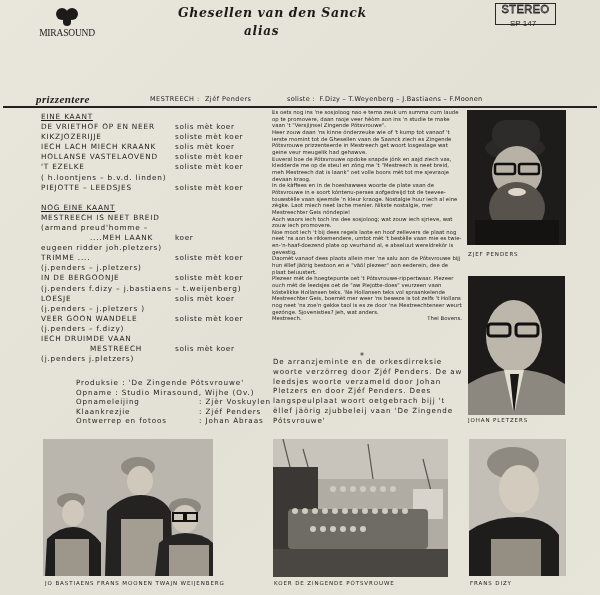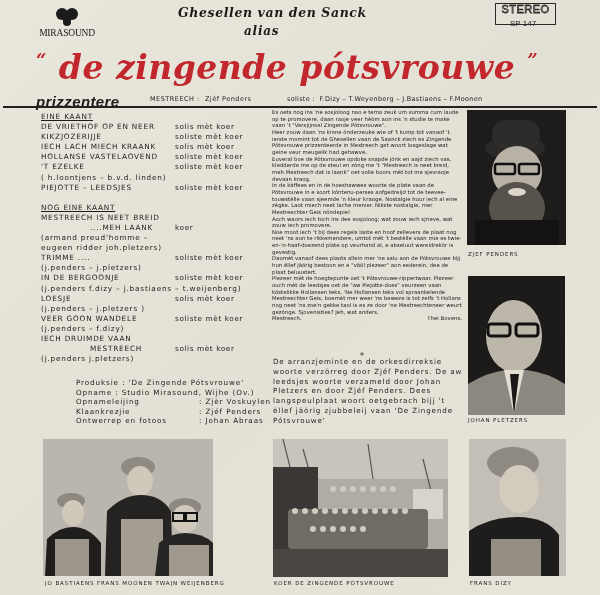--- a/index.html
+++ b/index.html
@@ -26,21 +26,21 @@
   .band-name { position: absolute; left: 178px; top: 5px; font-family: "DejaVu Serif", serif; font-weight: bold; font-style: italic; font-size: 12.5px; letter-spacing: 0.6px; color: #1d1b19; }
   .alias { position: absolute; left: 244px; top: 24px; font-family: "DejaVu Serif", serif; font-weight: bold; font-style: italic; font-size: 12px; letter-spacing: 0.8px; color: #1d1b19; }
 
   .stereo { position: absolute; left: 495px; top: 3px; width: 61px; height: 22px; border: 1.5px solid #2a2a2a; font-family: "Liberation Sans", sans-serif; font-size: 11px; line-height: 10px; text-align: center; letter-spacing: 0.5px; color: #fff; -webkit-text-stroke: 0.8px #2a2a2a; }
   .catno { position: absolute; left: 510px; top: 19px; font-family: "Liberation Sans", sans-serif; font-size: 8px; color: #222; }
 
   .title { position: absolute; left: 36px; top: 43px; font-family: "DejaVu Serif", serif; font-weight: bold; font-style: italic; font-size: 33px; color: #c1272d; letter-spacing: 0.5px; white-space: nowrap; line-height: 36px; }
   .title .q { font-size: 18px; vertical-align: 12px; }
 
   .credits-line { position: absolute; top: 93px; left: 0; width: 600px; height: 14px; }
-  .prizzentere { position: absolute; left: 36px; top: 0; font-family: Liberation Sans, sans-serif; font-weight: bold; font-style: italic; font-size: 15px; letter-spacing: 0.4px; }
+  .prizzentere { position: absolute; left: 36px; top: 0; font-family: Liberation Serif, serif; font-weight: bold; font-style: italic; font-size: 11px; letter-spacing: 0.4px; }
   .dirrizjent { position: absolute; left: 150px; top: 2px; font-size: 6.5px; letter-spacing: 0.5px; }
   .soliste { position: absolute; left: 287px; top: 2px; font-size: 6.5px; letter-spacing: 0.3px; }
   .rule { position: absolute; left: 3px; top: 106px; width: 594px; height: 2px; background: #222; }
 
   
   .tracklist { position: absolute; left: 41px; top: 112px; width: 240px; font-size: 7.3px; letter-spacing: 0.8px; line-height: 10.1px; }
   .side-head { text-decoration: underline; font-weight: normal; }
   .trk { position: relative; white-space: nowrap; }
   .trk .perf { position: absolute; left: 134px; top: 0; letter-spacing: 0.6px; }
   .trk.indent { padding-left: 49px; }
@@ -75,25 +75,20 @@
     </div>
     <div class="logo-text">MIRASOUND</div>
   </div>
 
   <div class="band-name">Ghesellen van den Sanck</div>
   <div class="alias">alias</div>
 
   <div class="stereo">STEREO</div>
   <div class="catno">SP 147</div>
 
-  <div class="title">
-    <span class="q">“</span>
-    <span>de zingende pótsvrouwe</span>
-    <span class="q">”</span>
-  </div>
 
   <div class="credits-line">
     <span class="prizzentere">prizzentere</span>
     <span class="dirrizjent">
       <span>MESTREECH :</span>
       &nbsp;<span>Zjéf Penders</span>
     </span>
     <span class="soliste">
       <span>soliste :</span>
       &nbsp;<span>F.Dizy – T.Weyenberg – J.Bastiaens – F.Moonen</span>
@@ -106,22 +101,22 @@
     <div class="trk"><span>DE VRIETHOF OP EN NEER</span><span class="perf">solis mèt koer</span></div>
     <div class="trk"><span>KIKZJOZERIJJE</span><span class="perf">soliste mèt koer</span></div>
     <div class="trk"><span>IECH LACH MIECH KRAANK</span><span class="perf">solis mèt koer</span></div>
     <div class="trk"><span>HOLLANSE VASTELAOVEND</span><span class="perf">soliste mèt koer</span></div>
     <div class="trk"><span>'T EZELKE</span><span class="perf">soliste mèt koer</span></div>
     <div class="trk">( h.loontjens – b.v.d. linden)</div>
     <div class="trk"><span>PIEJOTTE – LEEDSJES</span><span class="perf">soliste mèt koer</span></div>
     <div class="gap"></div>
     <div class="side-head">NOG EINE KAANT</div>
     <div class="trk"><span>MESTREECH IS NEET BREID</span></div>
+    <div class="trk">(armand preud'homme –</div>
     <div class="trk indent"><span>....MEH LAANK</span><span class="perf">koer</span></div>
-    <div class="trk">(armand preud'homme –</div>
     <div class="trk">eugeen ridder  joh.pletzers)</div>
     <div class="trk"><span>TRIMME ....</span><span class="perf">soliste mèt koer</span></div>
     <div class="trk">(j.penders – j.pletzers)</div>
     <div class="trk"><span>IN DE BERGOONJE</span><span class="perf">soliste mèt koer</span></div>
     <div class="trk">(j.penders  f.dizy – j.bastiaens – t.weijenberg)</div>
     <div class="trk"><span>LOESJE</span><span class="perf">solis mèt koer</span></div>
     <div class="trk">(j.penders – j.pletzers )</div>
     <div class="trk"><span>VEER GOON WANDELE</span><span class="perf">soliste mèt koer</span></div>
     <div class="trk">(j.penders – f.dizy)</div>
     <div class="trk"><span>IECH DRUIMDE VAAN</span></div>

